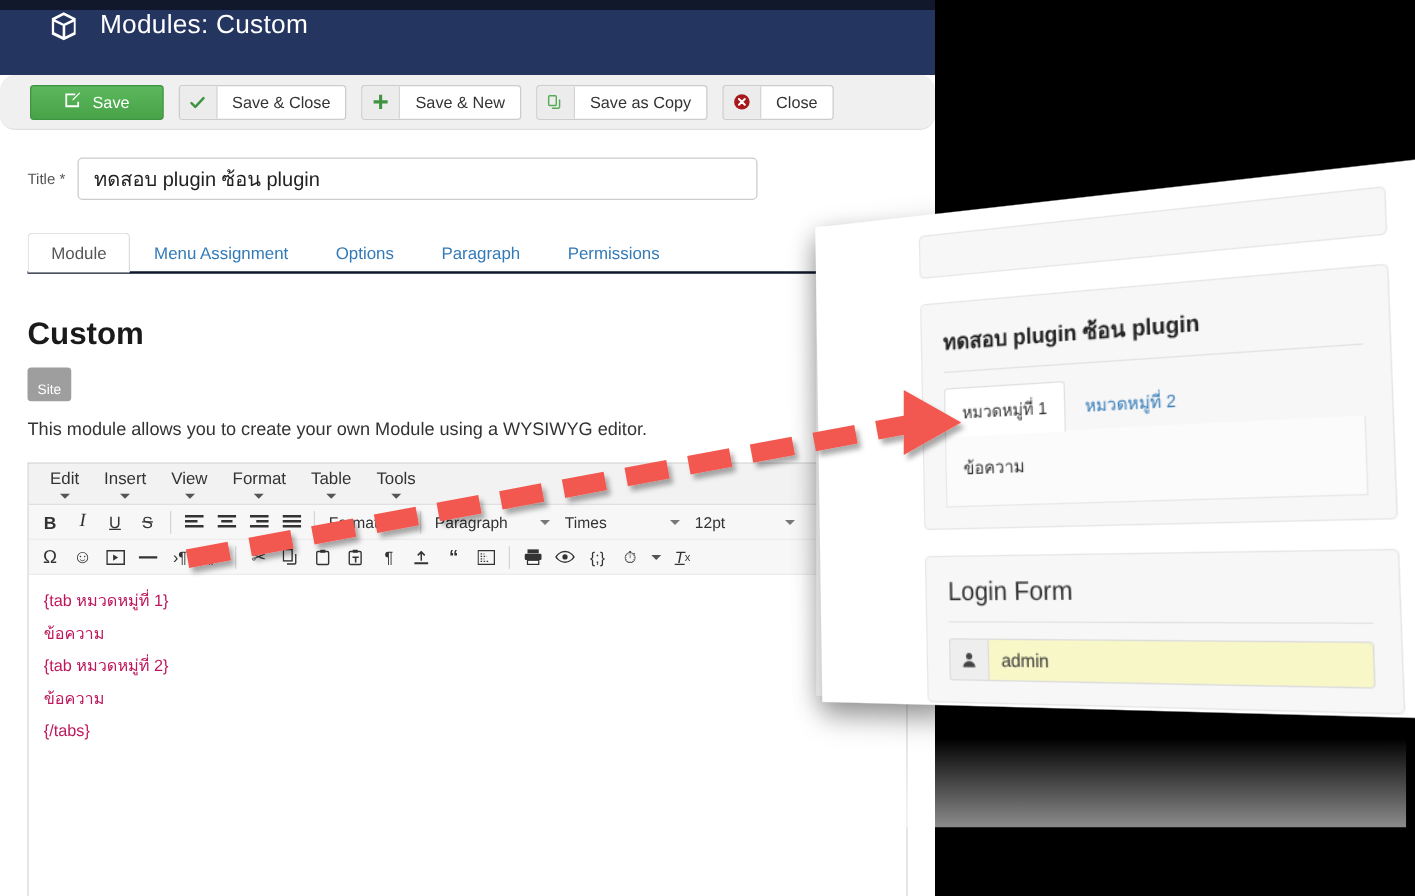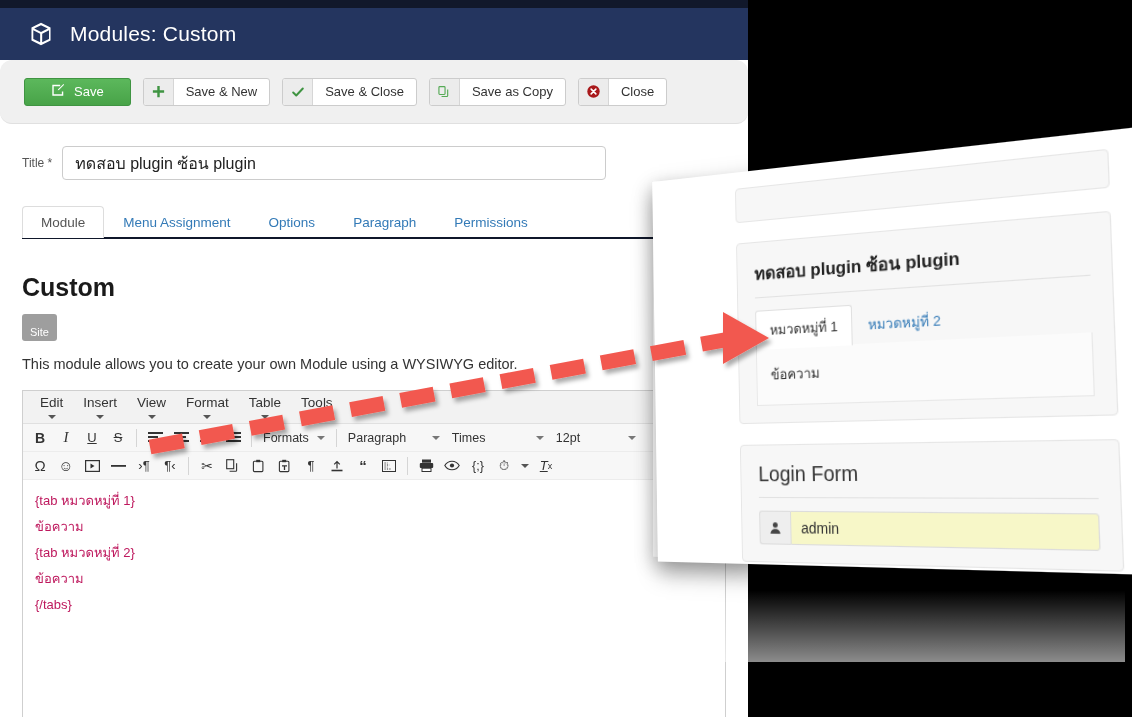--- a/index.html
+++ b/index.html
@@ -31,35 +31,35 @@
 
   .topstrip {
     height: 8px;
     background: #11182b;
   }
 
   .titlebar {
     height: 52px;
     background: #24355f;
     display: flex;
-    align-items: center;
-    padding-left: 28px;
+    align-items: flex-start;
+    padding-left: 38px;
     color: #ffffff;
   }
   .titlebar .boxicon { width: 26px; height: 26px; margin-right: 16px; flex: none; }
   .titlebar h1 {
     margin: 0;
     font-size: 21px;
     font-weight: normal;
     letter-spacing: .2px;
     white-space: nowrap;
   }
 
   .toolbar {
-    height: 64px;
+    height: 44px;
     background: #f0f0f0;
     border-bottom: 1px solid #e0e0e0;
     display: flex;
     align-items: center;
     padding-left: 24px;
     gap: 12px;
     border-radius: 12px;
   }
   .btn-primary {
     display: flex; align-items: center; justify-content: center;
@@ -397,34 +397,34 @@
           <svg viewBox="0 0 16 16" width="14" height="14" fill="#ffffff">
             <path d="M1.5 2h9v1.6H3.1v9.3h9.3V9.6H14v5H1.5V2z"></path>
             <path d="M14.2 1.1 15 1.9l-6 6-1.3.5.5-1.3 6-6z"></path>
           </svg>
         </span>
         <span>Save</span>
       </div>
 
       <div class="btn-split">
         <span class="ic">
+          <svg viewBox="0 0 16 16" width="14" height="14" fill="none" stroke="#3f9442" stroke-width="2.3" stroke-linecap="round" stroke-linejoin="round">
+            <path d="M2.5 8.6 6 12l7.5-8"></path>
+          </svg>
+        </span>
+        <span class="lb">Save &amp; Close</span>
+      </div>
+
+      <div class="btn-split">
+        <span class="ic">
           <svg viewBox="0 0 16 16" width="15" height="15" fill="#3f9442">
             <path d="M6.7 2h2.6v4.7H14v2.6H9.3V14H6.7V9.3H2V6.7h4.7V2z"></path>
           </svg>
         </span>
         <span class="lb">Save &amp; New</span>
-      </div>
-
-      <div class="btn-split">
-        <span class="ic">
-          <svg viewBox="0 0 16 16" width="14" height="14" fill="none" stroke="#3f9442" stroke-width="2.3" stroke-linecap="round" stroke-linejoin="round">
-            <path d="M2.5 8.6 6 12l7.5-8"></path>
-          </svg>
-        </span>
-        <span class="lb">Save &amp; Close</span>
       </div>
 
       <div class="btn-split">
         <span class="ic">
           <svg viewBox="0 0 16 16" width="14" height="14" fill="none" stroke="#55aa55" stroke-width="1.3">
             <rect x="2.2" y="1.8" width="7" height="9" rx="1"></rect>
             <path d="M5.2 13.2h6a1 1 0 0 0 1-1v-7"></path>
           </svg>
         </span>
         <span class="lb">Save as Copy</span>

